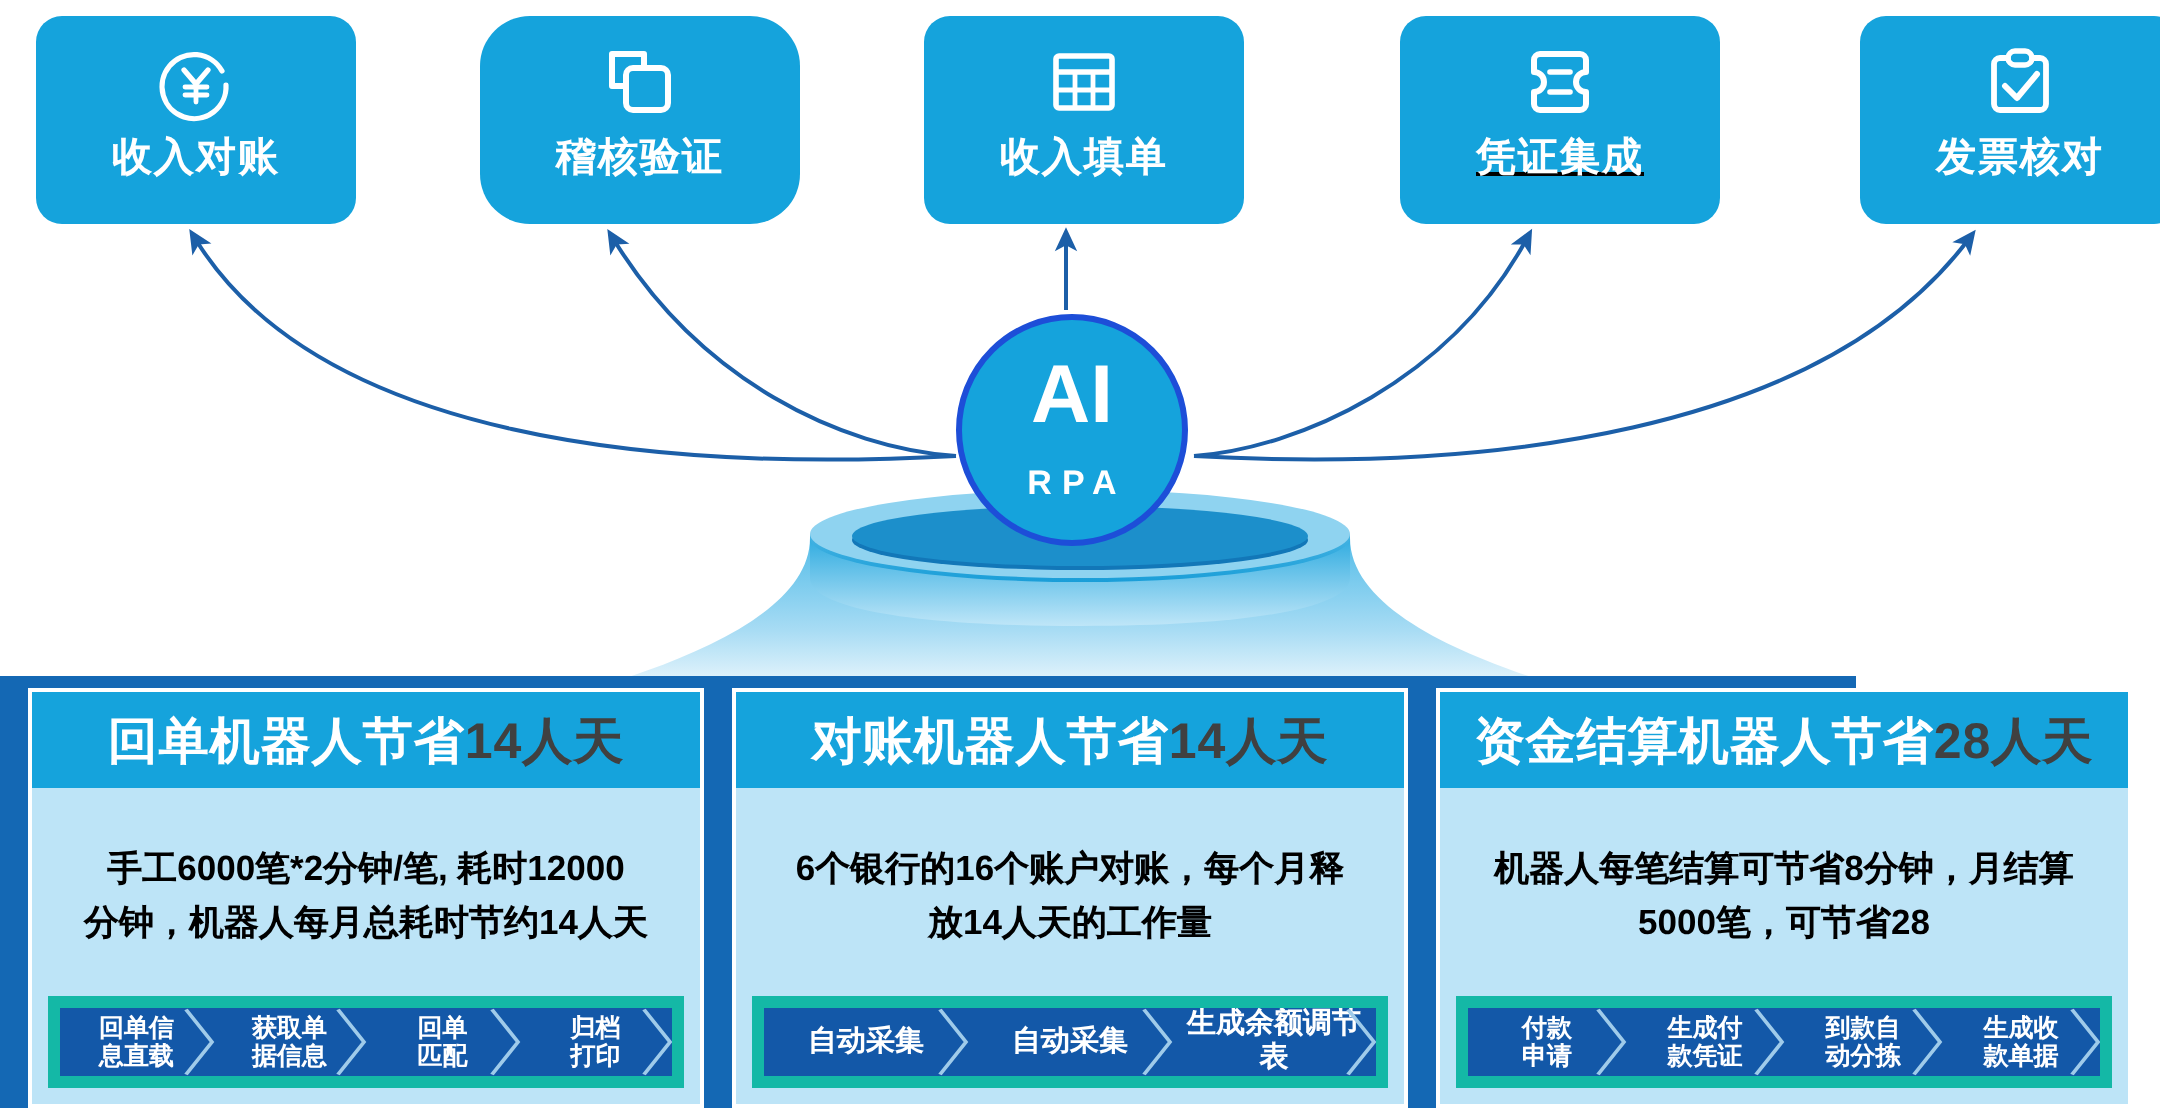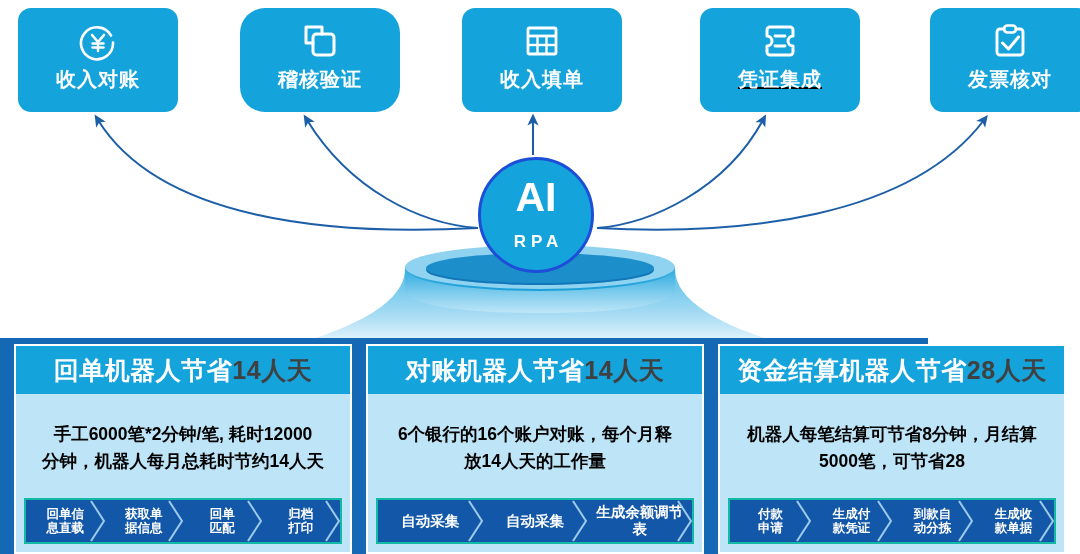--- a/index.html
+++ b/index.html
@@ -61,21 +61,21 @@
   .stat-body{
     flex:1 1 auto; display:flex; align-items:center; justify-content:center;
     padding:4px 8px 0 8px;
   }
   .stat-body p{
     color:#000000; font-size:17.5px; font-weight:bold; line-height:1.55;
     text-align:center;
   }
   .stat-steps{
     flex:0 0 46px; margin:0 8px 8px 8px;
-    background:#1358A8; border:2px solid #14b8a6;
+    background:#1358A8; border:6px solid #14b8a6;
     display:flex; align-items:stretch; position:relative; overflow:hidden;
   }
   .step{
     flex:1 1 0; position:relative;
     display:flex; align-items:center; justify-content:center;
     color:#ffffff; font-weight:bold; text-align:center; line-height:1.15;
     padding:0 6px;
   }
   .step .chev{
     position:absolute; right:-1px; top:0; height:100%; width:16px;

